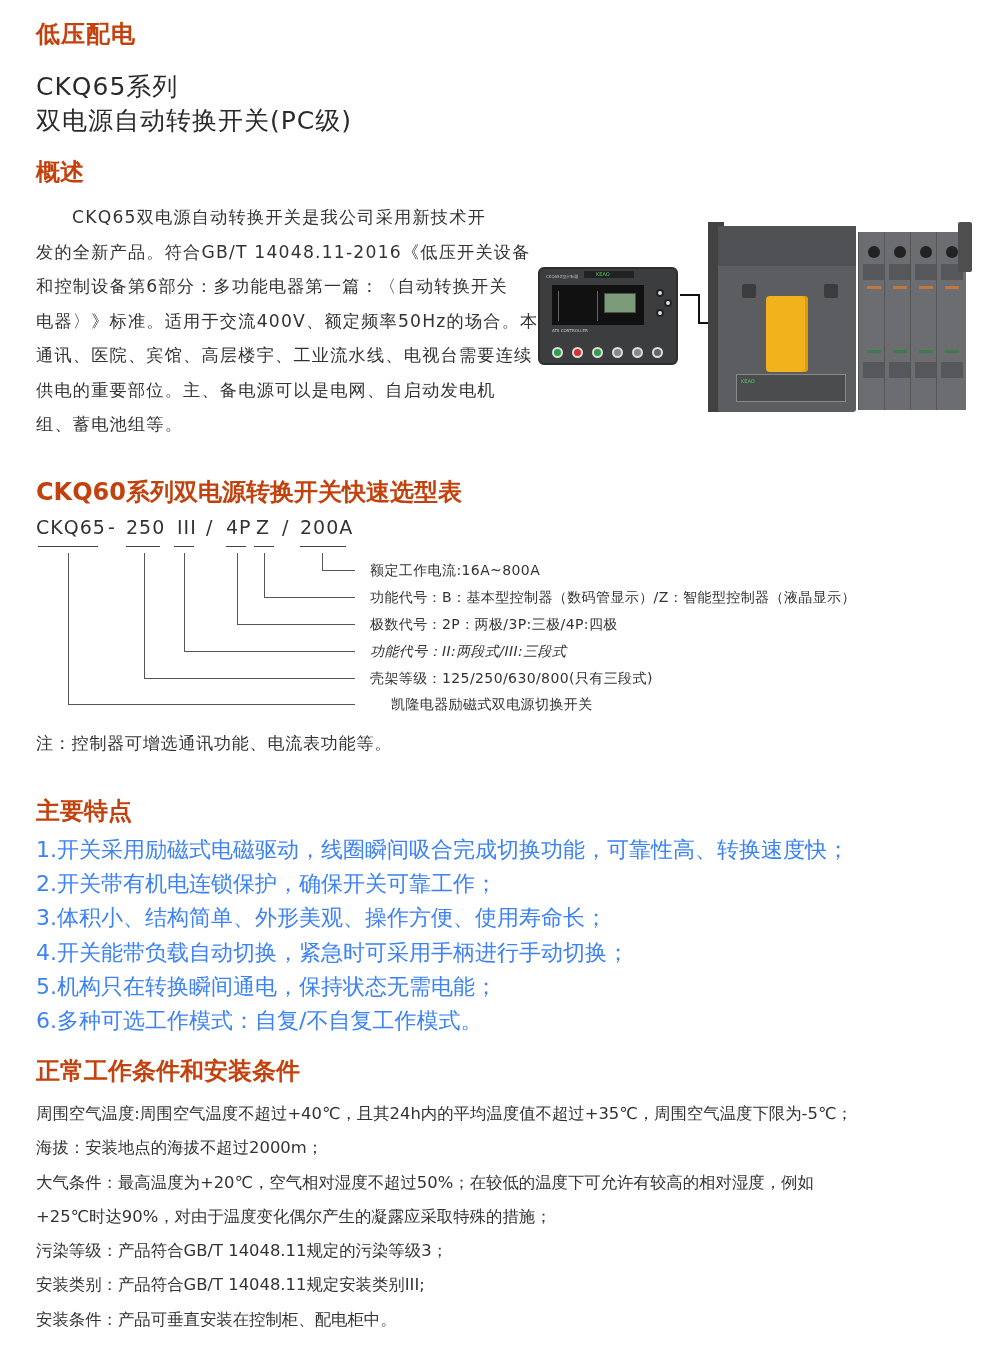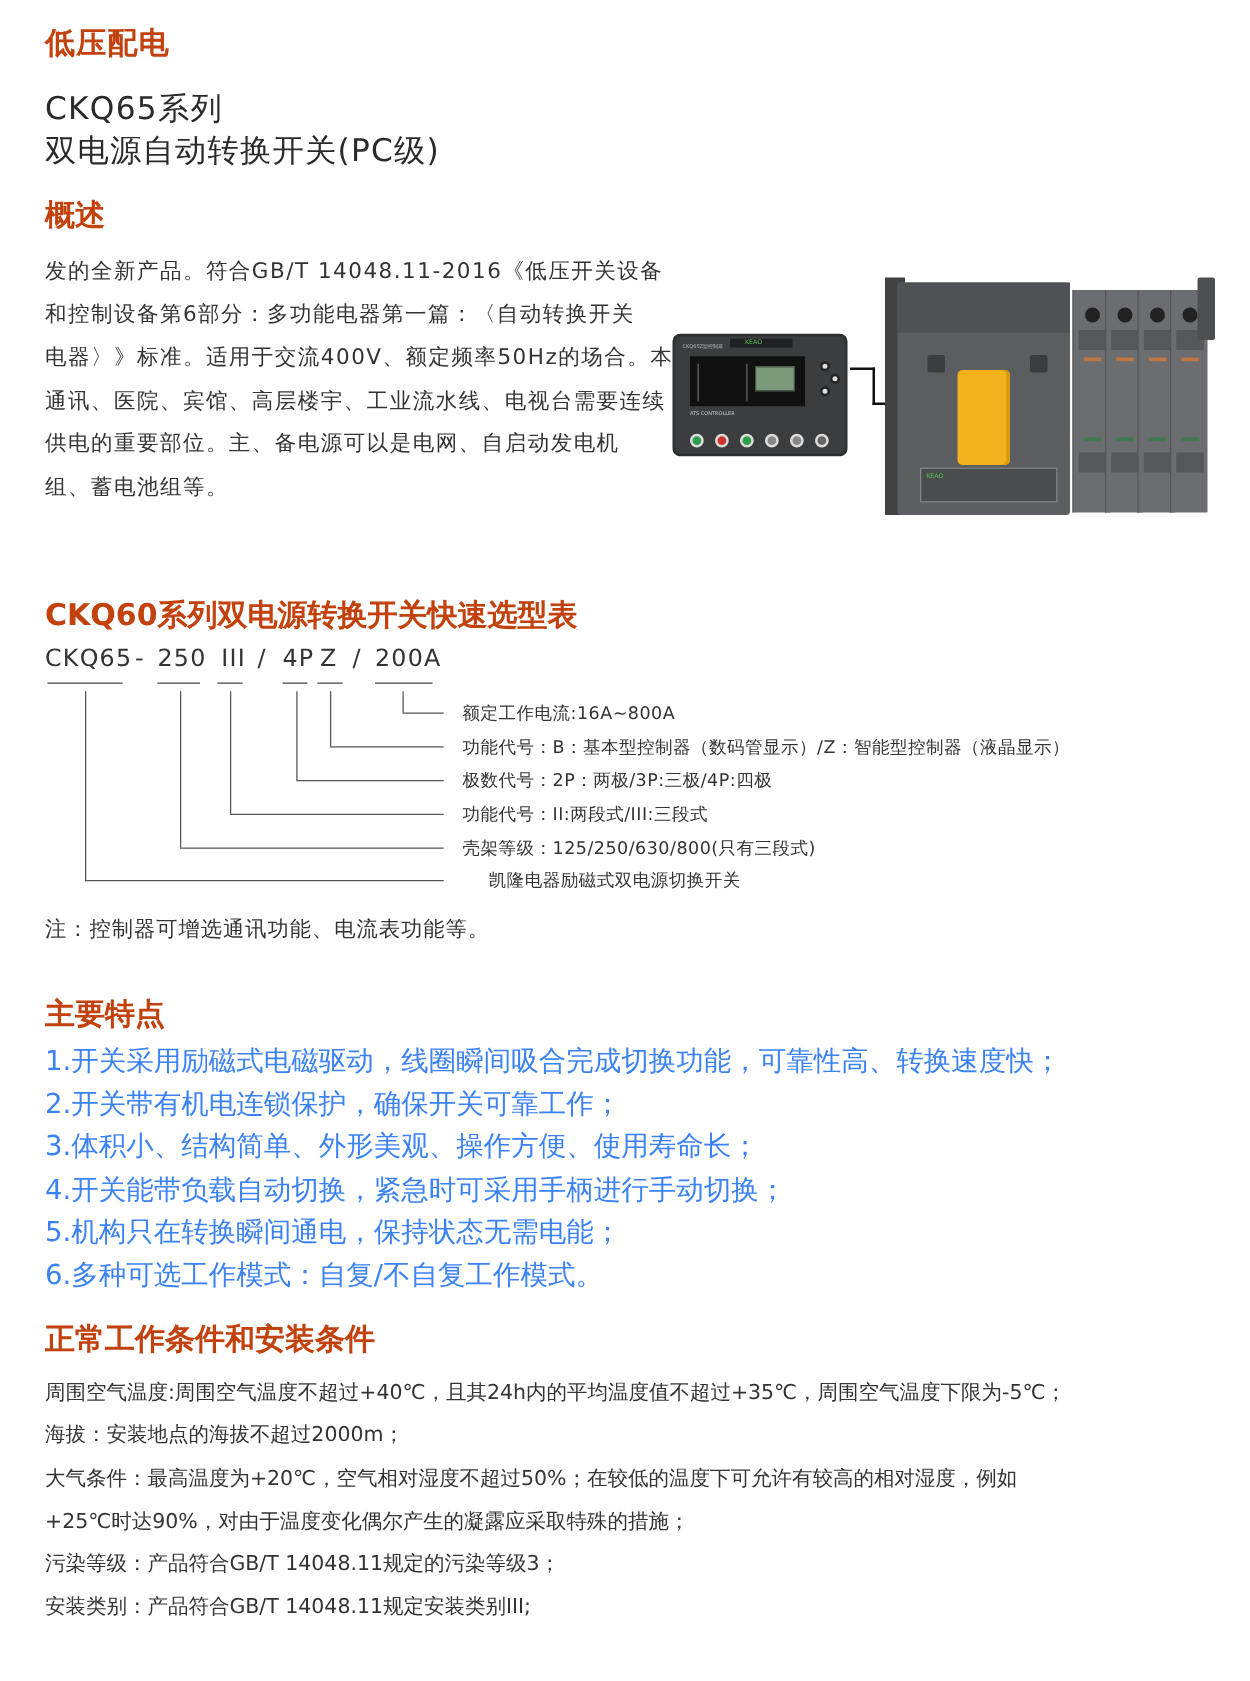--- a/index.html
+++ b/index.html
@@ -69,20 +69,21 @@
 </style>
 </head>
 <body>
 
 <div id="category" class="abs green-h">低压配电</div>
 <div id="title1" class="abs">CKQ65系列</div>
 <div id="title2" class="abs">双电源自动转换开关(PC级)</div>
 
 <div id="overview-h" class="abs green-h">概述</div>
 <div id="overview-body">
+  <div class="line indent">CKQ65双电源自动转换开关是我公司采用新技术开</div>
   <div class="line">发的全新产品。符合GB/T  14048.11-2016《低压开关设备</div>
   <div class="line">和控制设备第6部分：多功能电器第一篇：〈自动转换开关</div>
   <div class="line">电器〉》标准。适用于交流400V、额定频率50Hz的场合。本</div>
   <div class="line">通讯、医院、宾馆、高层楼宇、工业流水线、电视台需要连续</div>
   <div class="line">供电的重要部位。主、备电源可以是电网、自启动发电机</div>
   <div class="line">组、蓄电池组等。</div>
 </div>
 
 <div id="product">
   <div class="controller">
@@ -184,21 +185,21 @@
 
 <div class="vline" style="left:144px; top:553px; height:125px;"></div>
 <div class="hline" style="left:144px; top:678px; width:211px;"></div>
 
 <div class="vline" style="left:68px; top:553px; height:151px;"></div>
 <div class="hline" style="left:68px; top:704px; width:287px;"></div>
 
 <div class="desc" style="top:562px;">额定工作电流:16A~800A</div>
 <div class="desc" style="top:589px;">功能代号：B：基本型控制器（数码管显示）/Z：智能型控制器（液晶显示）</div>
 <div class="desc" style="top:616px;">极数代号：2P：两极/3P:三极/4P:四极</div>
-<div class="desc" style="top:643px;">功能代号：II:两段式/III:三段式</div>
+<div class="desc" style="top:643px;font-style:italic;">功能代号：II:两段式/III:三段式</div>
 <div class="desc" style="top:670px;">壳架等级：125/250/630/800(只有三段式)</div>
 <div class="desc" style="top:696px;margin-left:21px;">凯隆电器励磁式双电源切换开关</div>
 
 <div id="note" class="abs">注：控制器可增选通讯功能、电流表功能等。</div>
 
 <div id="feat-h" class="abs green-h">主要特点</div>
 <div id="feat-list">
   <div class="item">1.开关采用励磁式电磁驱动，线圈瞬间吸合完成切换功能，可靠性高、转换速度快；</div>
   <div class="item">2.开关带有机电连锁保护，确保开关可靠工作；</div>
   <div class="item">3.体积小、结构简单、外形美观、操作方便、使用寿命长；</div>
@@ -208,13 +209,14 @@
 </div>
 
 <div id="cond-h" class="abs green-h">正常工作条件和安装条件</div>
 <div id="cond-list">
   <div class="item">周围空气温度:周围空气温度不超过+40℃，且其24h内的平均温度值不超过+35℃，周围空气温度下限为-5℃；</div>
   <div class="item">海拔：安装地点的海拔不超过2000m；</div>
   <div class="item">大气条件：最高温度为+20℃，空气相对湿度不超过50%；在较低的温度下可允许有较高的相对湿度，例如</div>
   <div class="item">+25℃时达90%，对由于温度变化偶尔产生的凝露应采取特殊的措施；</div>
   <div class="item">污染等级：产品符合GB/T  14048.11规定的污染等级3；</div>
   <div class="item">安装类别：产品符合GB/T  14048.11规定安装类别III;</div>
+  <div class="item">安装条件：产品可垂直安装在控制柜、配电柜中。</div>
 </div>
 
 </body></html>

